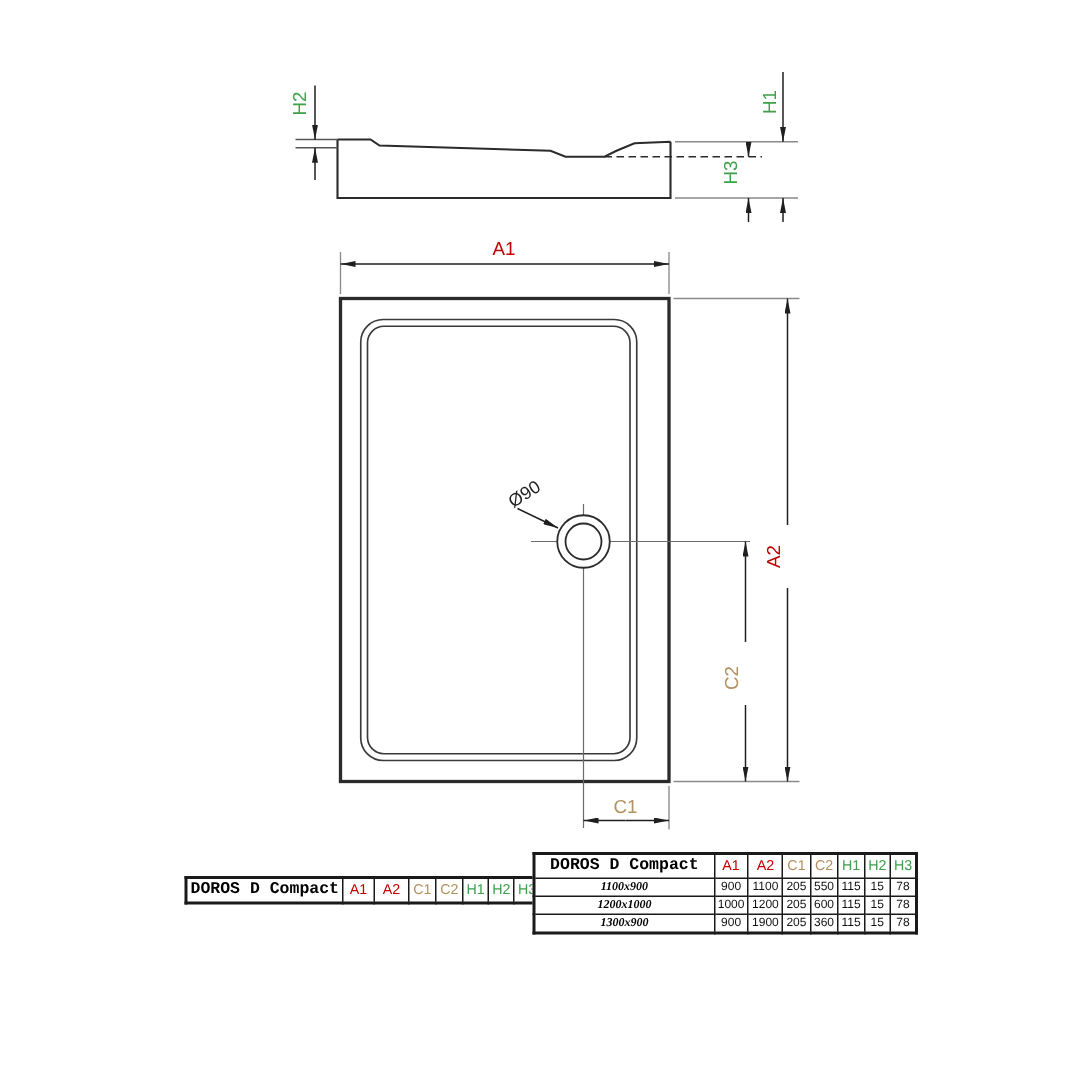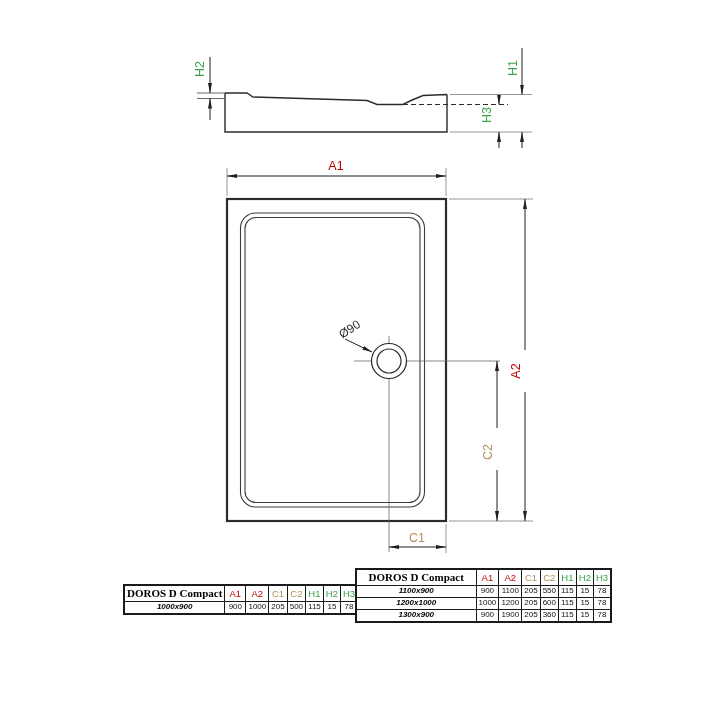--- a/index.html
+++ b/index.html
@@ -4,24 +4,24 @@
 <style>
   html,body{margin:0;padding:0;background:#fff;}
   .canvas{position:relative;width:720px;height:720px;background:#ffffff;overflow:hidden;
           font-family:"Liberation Sans",sans-serif;}
   svg{position:absolute;left:0;top:0;}
   .dim-label{font-family:"Liberation Sans",sans-serif;font-size:12.5px;}
   .drain-label{font-family:"Liberation Sans",sans-serif;font-size:12px;fill:#1f1f1f;}
 
   table.tbl{position:absolute;border-collapse:collapse;background:#fff;border:2px solid #1a1a1a;}
   .tbl th,.tbl td{border:1px solid #1a1a1a;text-align:center;padding:0 2px;line-height:1.05;}
-  .t-title{font-family:Liberation Serif, serif;font-size:11px;font-weight:bold;
+  .t-title{font-family:Liberation Mono, monospace;font-size:11px;font-weight:bold;
            height:15px;padding:0 5px;white-space:nowrap;}
   .t-col{font-family:"Liberation Sans",sans-serif;font-size:9.5px;font-weight:normal;}
-  .t-model{font-family:Liberation Sans, sans-serif;font-size:8px;font-weight:bold;
+  .t-model{font-family:Liberation Serif, serif;font-size:8px;font-weight:bold;
            font-style:italic;height:11px;}
   .t-val{font-family:"Liberation Sans",sans-serif;font-size:8px;color:#111;}
   .tbl-left{left:123px;top:584px;}
   .tbl-right{left:355px;top:568px;}
   .tbl-left col.cname{width:89px}  .tbl-right col.cname{width:120px}
   col.ca1{width:21px} col.ca2{width:23px} col.cc1{width:18px} col.cc2{width:18px}
   col.ch1{width:14px} col.ch2{width:12px} col.ch3{width:13px}
 </style>
 </head>
 <body>
@@ -116,30 +116,20 @@
           <th class="t-col" style="color: rgb(192, 0, 0);">A1</th>
           <th class="t-col" style="color: rgb(192, 0, 0);">A2</th>
           <th class="t-col" style="color: rgb(179, 144, 94);">C1</th>
           <th class="t-col" style="color: rgb(179, 144, 94);">C2</th>
           <th class="t-col" style="color: rgb(61, 161, 74);">H1</th>
           <th class="t-col" style="color: rgb(61, 161, 74);">H2</th>
           <th class="t-col" style="color: rgb(61, 161, 74);">H3</th>
         </tr>
       </thead>
     <tbody>
-        <tr>
-          <td class="t-model">1000x900</td>
-          <td class="t-val">900</td>
-          <td class="t-val">1000</td>
-          <td class="t-val">205</td>
-          <td class="t-val">500</td>
-          <td class="t-val">115</td>
-          <td class="t-val">15</td>
-          <td class="t-val">78</td>
-        </tr>
       </tbody>
   </table>
 
   <table class="tbl tbl-right">
     <colgroup>
       <col class="cname">
         <col class="ca1">
         <col class="ca2">
         <col class="cc1">
       <col class="cc2">

